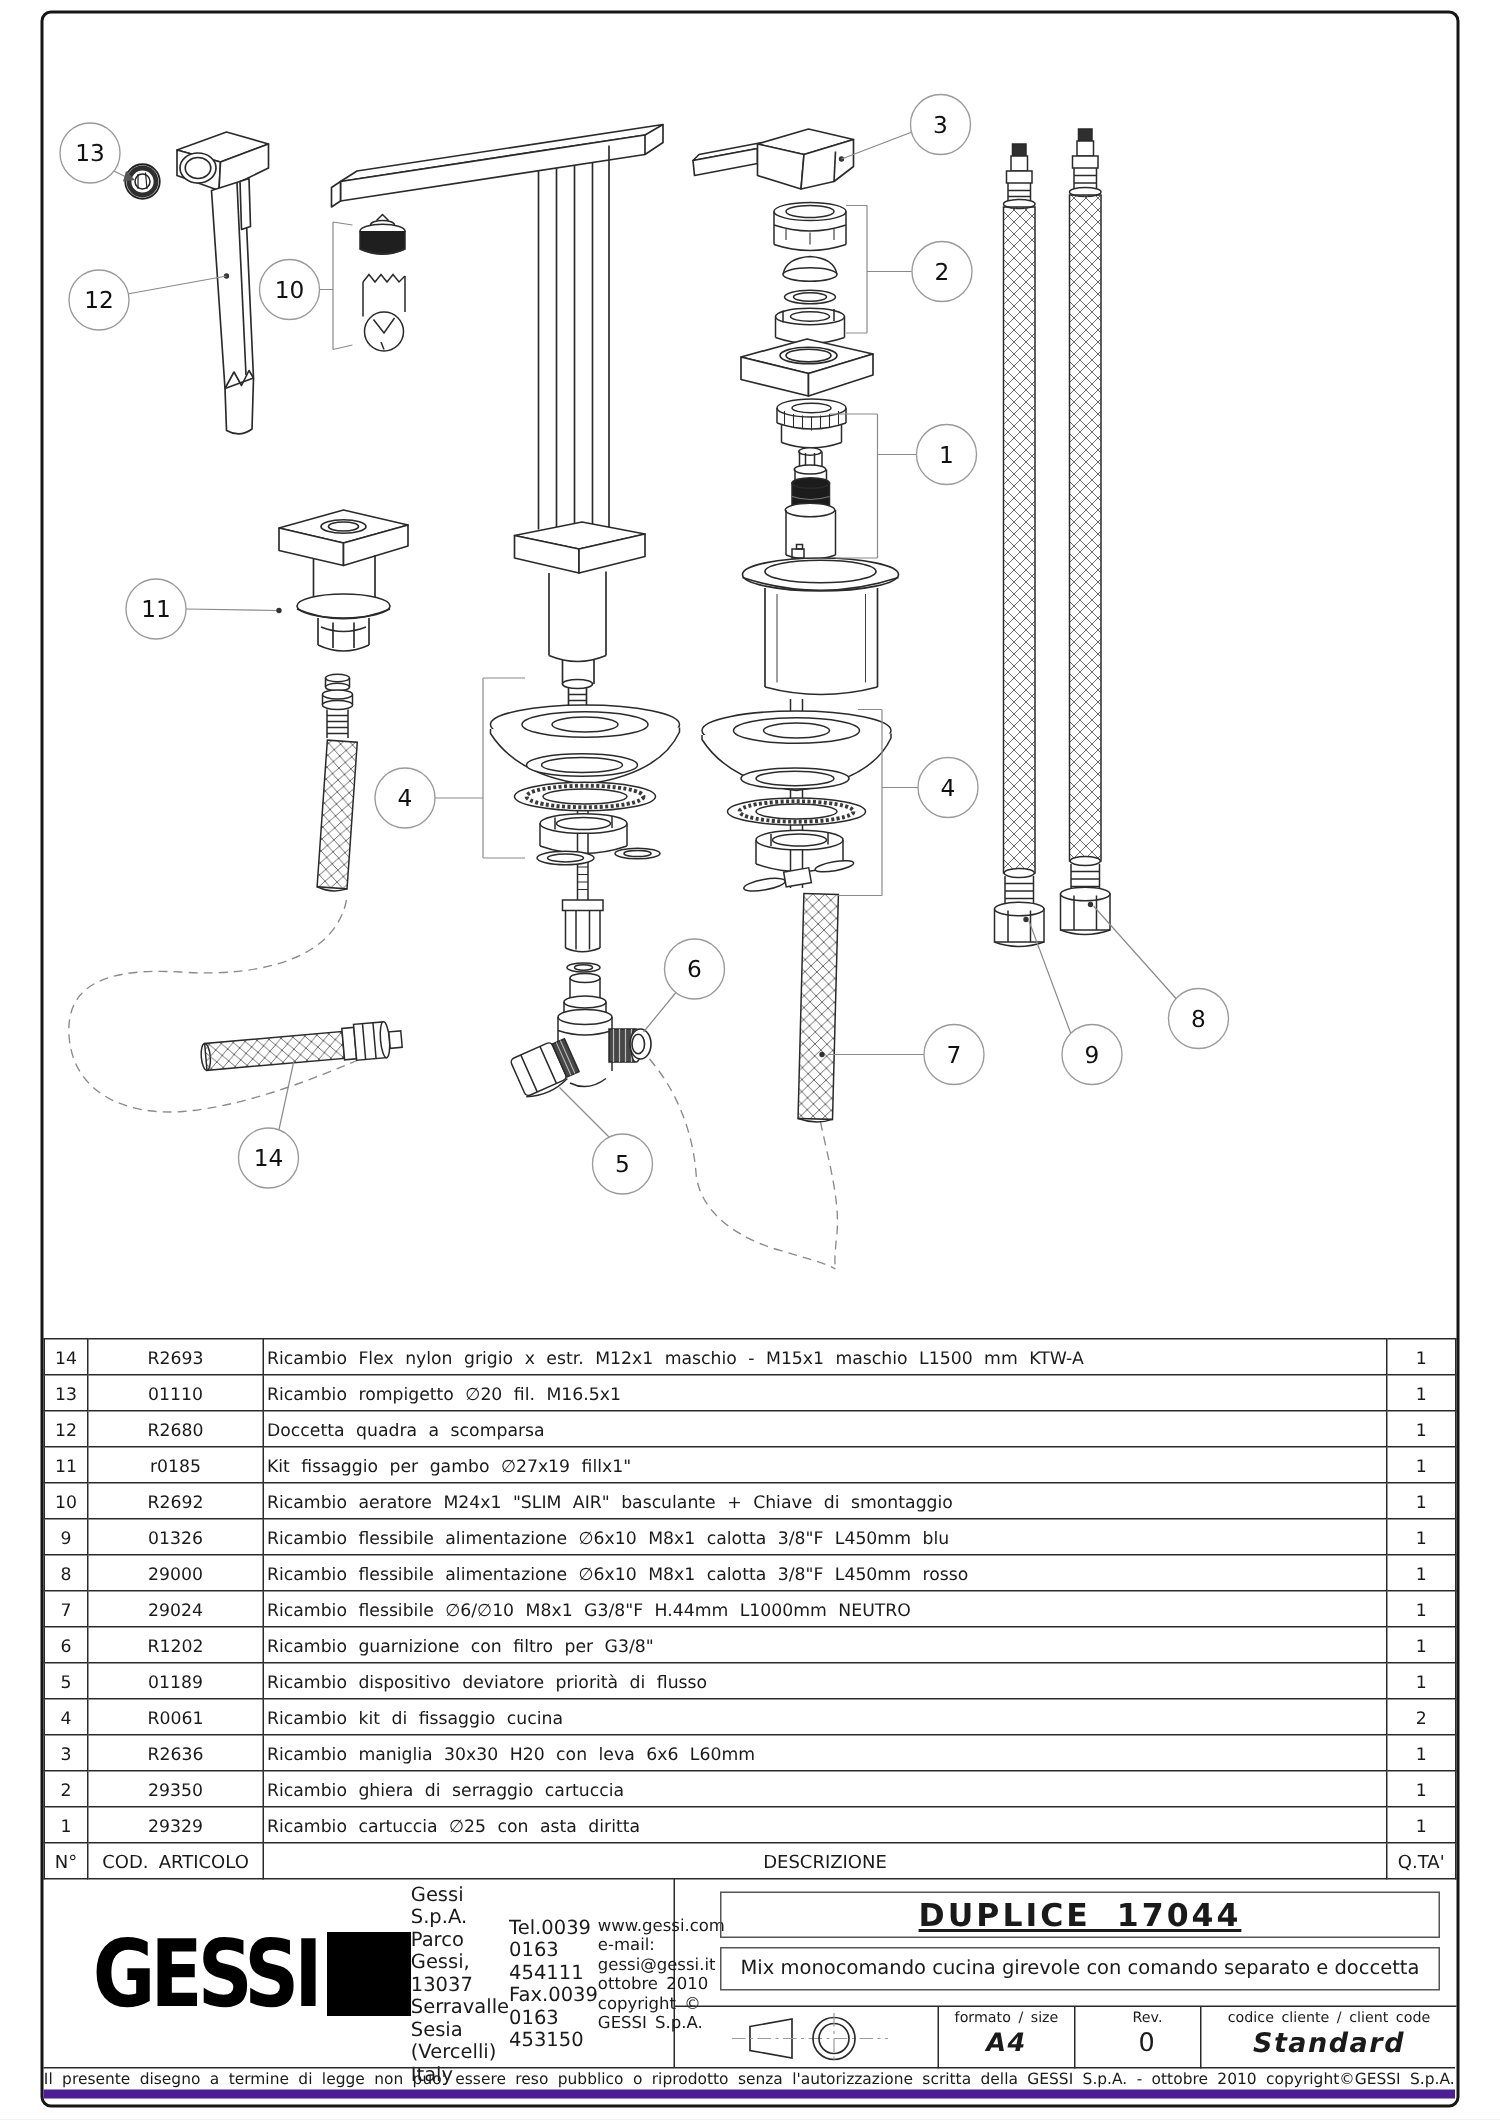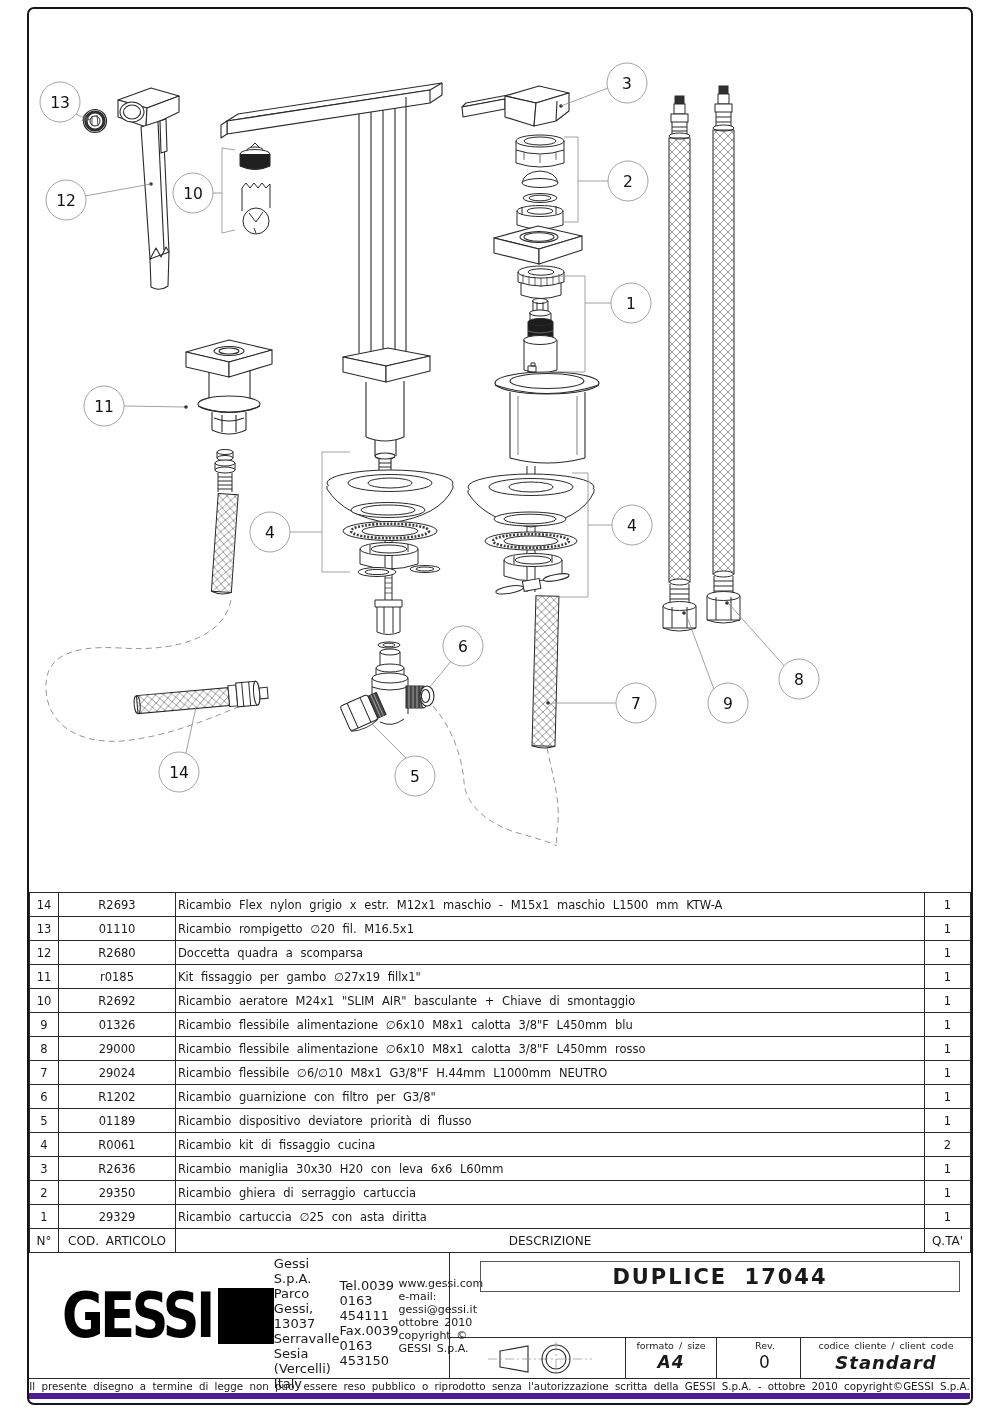--- a/index.html
+++ b/index.html
@@ -41,21 +41,21 @@
     transform:scaleX(0.82);transform-origin:right center;color:#000;
   }
   .logo-square{width:56px;height:56px;background:#000;margin-left:6px;}
   .addr1{font-size:13px;margin-top:16px;word-spacing:3px;}
   .addr2{font-size:13px;margin-top:15px;word-spacing:3px;}
   .addr3{font-size:11px;margin-top:2px;word-spacing:2px;}
   .tb-right{position:absolute;left:450px;top:1252px;width:521px;height:126px;box-sizing:border-box;}
   .duplice-box{
     position:absolute;left:30px;top:9px;width:478px;height:29px;
     border:1px solid #555;display:flex;align-items:center;justify-content:center;
-    font-size:21px;font-weight:bold;letter-spacing:2px;word-spacing:8px;
+    font-size:21px;font-weight:bold;letter-spacing:2px;word-spacing:8px;text-decoration:underline;
   }
   .desc-box{
     position:absolute;left:30px;top:46px;width:478px;height:27px;
     border:1px solid #555;display:flex;align-items:center;justify-content:center;
     font-size:13px;
   }
   .tb-strip{
     position:absolute;left:0;top:85px;width:521px;height:41px;
     border-top:1px solid #2a2a2a;box-sizing:border-box;
   }
@@ -558,20 +558,21 @@
       <span class="logo-text">GESSI</span>
       <span class="logo-square"></span>
     </div>
     <div class="addr1">Gessi S.p.A. Parco Gessi, 13037 Serravalle Sesia (Vercelli) Italy</div>
     <div class="addr2">Tel.0039 0163 454111 Fax.0039 0163 453150</div>
     <div class="addr3">www.gessi.com e-mail: gessi@gessi.it ottobre 2010 copyright © GESSI S.p.A.</div>
   </div>
 
   <div class="tb-right">
     <div class="duplice-box">DUPLICE 17044</div>
+    <div class="desc-box">Mix monocomando cucina girevole con comando separato e doccetta</div>
     <div class="tb-strip">
       <svg class="proj-symbol" width="110" height="34" viewBox="0 0 110 34">
         <path d="M12,9 L40,4 L40,30 L12,25 Z" fill="none" stroke="#2a2a2a" stroke-width="1.1"></path>
         <path d="M0,17 H104" stroke="#9a9a9a" stroke-width="0.8" stroke-dasharray="9 3 2 3" fill="none"></path>
         <circle cx="68" cy="17" r="14" fill="none" stroke="#2a2a2a" stroke-width="1.1"></circle>
         <circle cx="68" cy="17" r="10" fill="none" stroke="#2a2a2a" stroke-width="1.1"></circle>
         <path d="M68,0 V34" stroke="#9a9a9a" stroke-width="0.8" stroke-dasharray="9 3 2 3" fill="none"></path>
       </svg>
       <div class="tb-cell cell-formato">
         <div class="lbl">formato / size</div>

